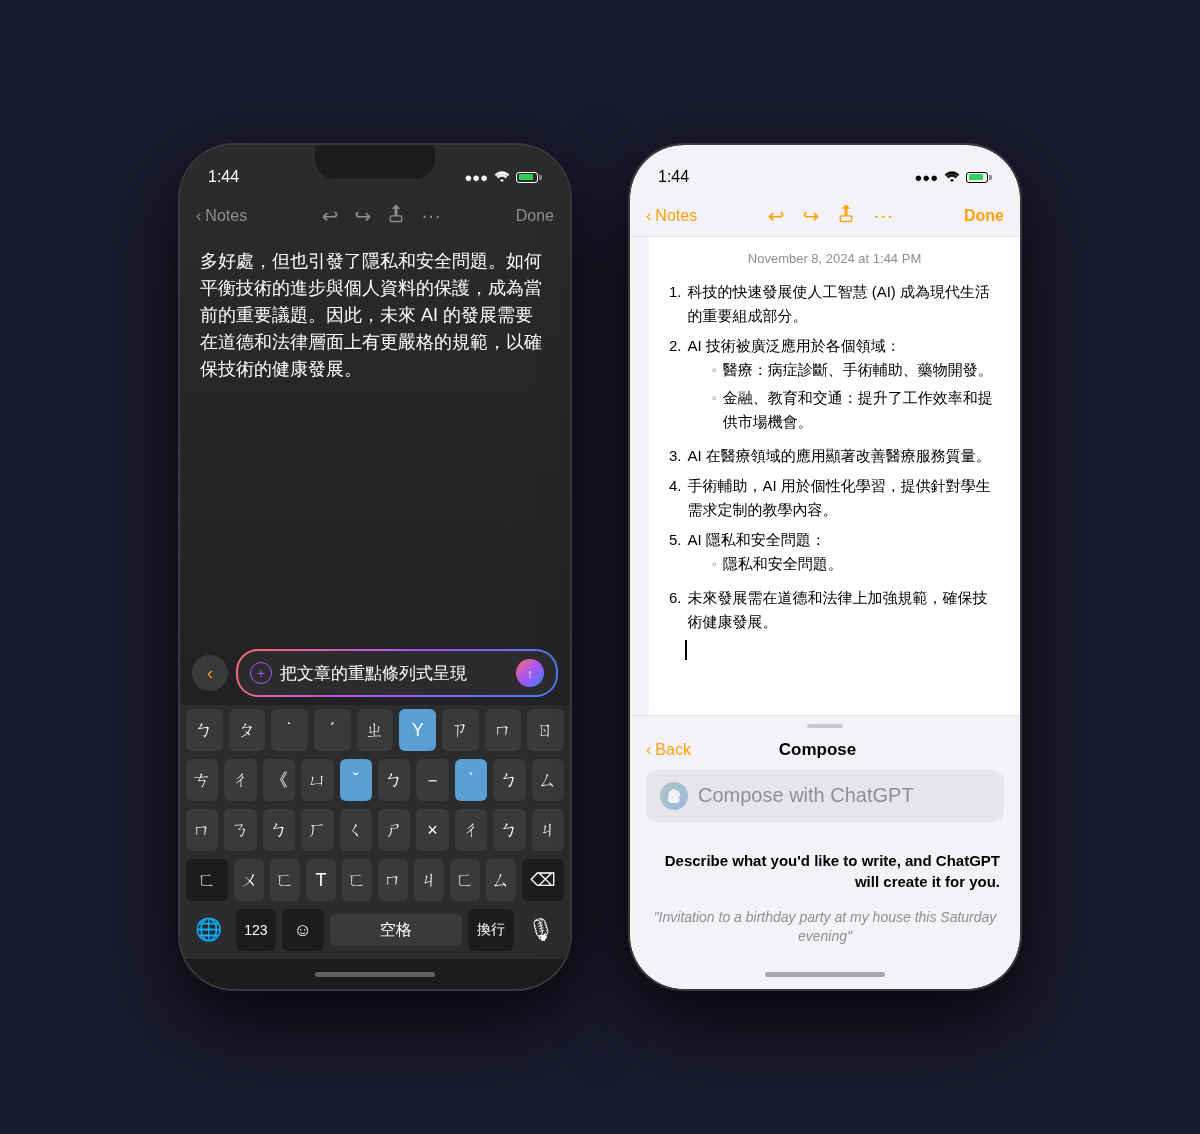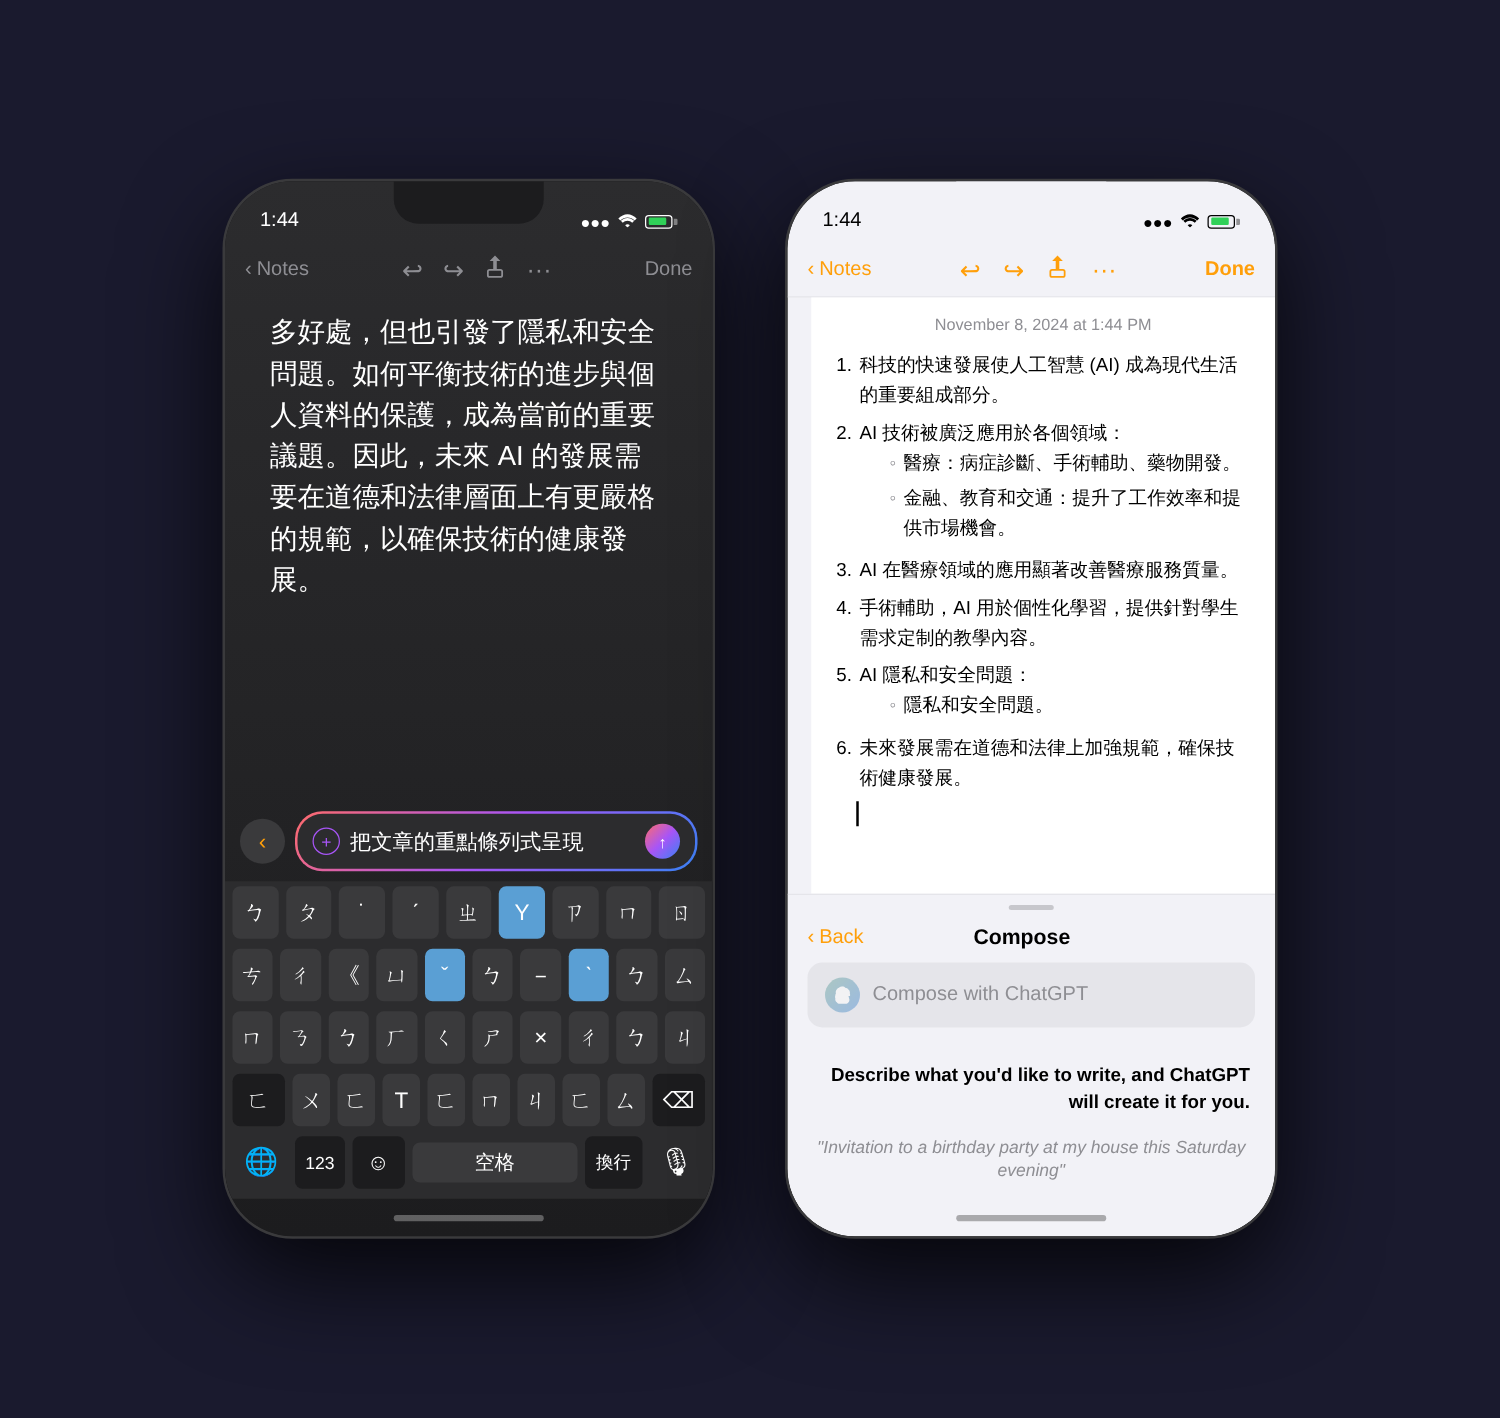--- a/index.html
+++ b/index.html
@@ -117,23 +117,23 @@
       color: #8e8e93;
       font-size: 16px;
     }
     .nav-done { color: #8e8e93; font-size: 16px; font-weight: 400; }
     .nav-icons { display: flex; gap: 16px; align-items: center; }
     .nav-icon { font-size: 20px; color: #8e8e93; }
 
     
     .notes-content-1 {
       flex: 1;
-      padding: 12px 36px;
-      color: #fff;
-      font-size: 22px;
+      padding: 12px 20px;
+      color: #fff;
+      font-size: 18px;
       line-height: 1.5;
       overflow: hidden;
       position: relative;
     }
 
     
     .include-pill-area {
       display: flex;
       justify-content: center;
       padding: 8px 0;
@@ -331,21 +331,21 @@
       padding: 0 16px 12px;
     }
     .compose-input {
       background: #e5e5ea;
       border-radius: 12px;
       padding: 12px 14px;
       display: flex;
       align-items: center;
       gap: 10px;
       color: #8e8e93;
-      font-size: 16px;
+      font-size: 20px;
     }
     .chatgpt-icon {
       width: 28px;
       height: 28px;
       border-radius: 50%;
       background: linear-gradient(135deg, #74aa9c, #5390d9);
       display: flex;
       align-items: center;
       justify-content: center;
       color: #fff;

